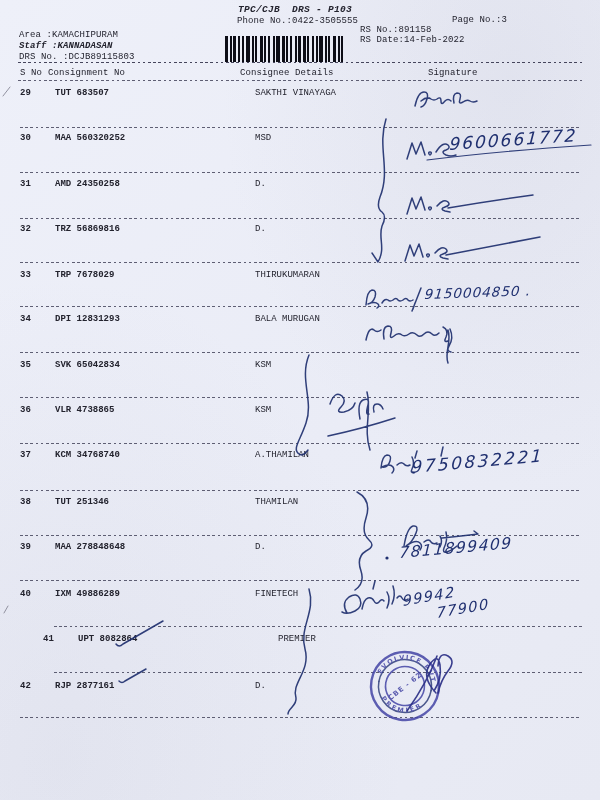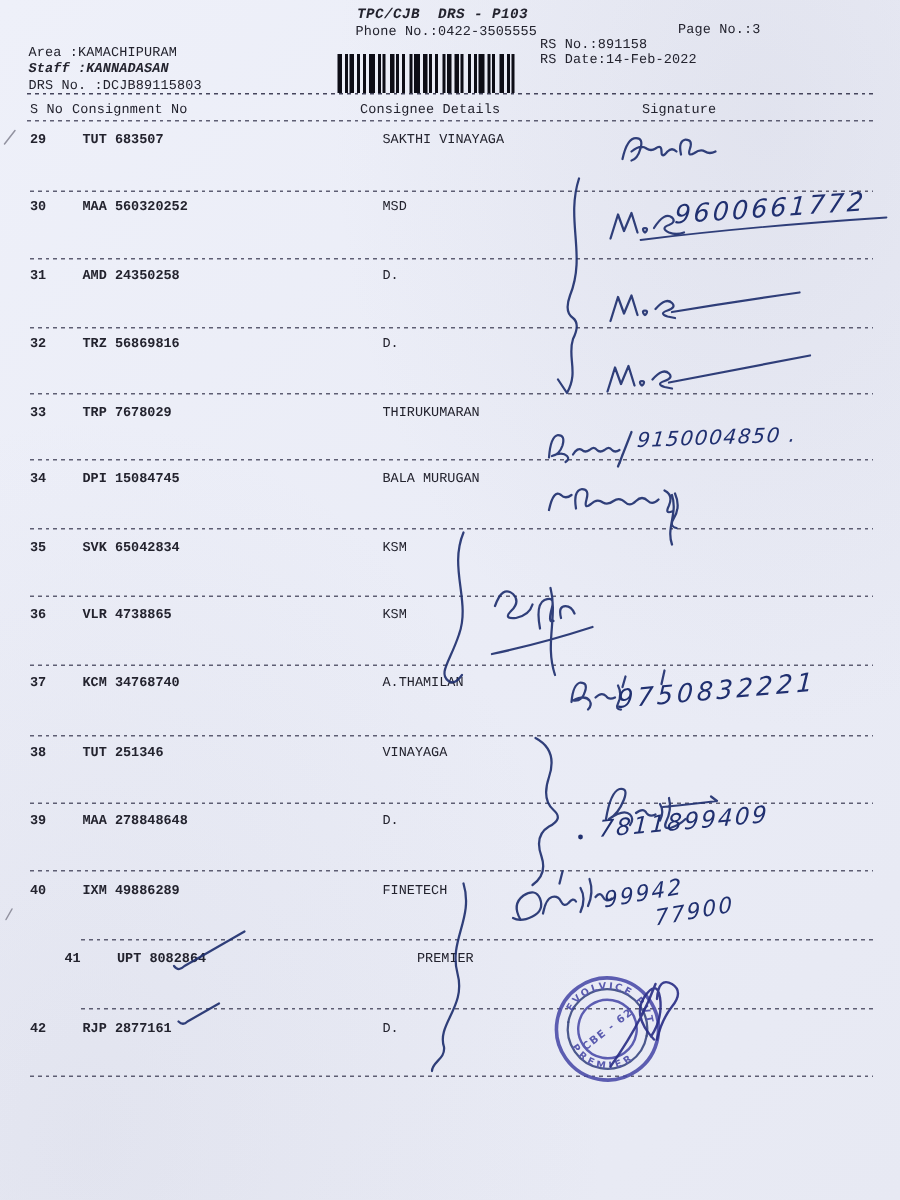--- a/index.html
+++ b/index.html
@@ -128,42 +128,42 @@
     <span class="cons">TRZ 56869816</span>
     <span class="cnee">D.</span>
   </div>
       <div class="row" style="top: 270px;">
     <span class="sno">33</span>
     <span class="cons">TRP 7678029</span>
     <span class="cnee">THIRUKUMARAN</span>
   </div>
       <div class="row" style="top: 314px;">
     <span class="sno">34</span>
-    <span class="cons">DPI 15084745</span>
+    <span class="cons">DPI 12831293</span>
     <span class="cnee">BALA MURUGAN</span>
   </div>
       <div class="row" style="top: 360px; padding-left: 36px;">
     <span class="sno">35</span>
     <span class="cons">SVK 65042834</span>
     <span class="cnee">KSM</span>
   </div>
       <div class="row" style="top: 405px;">
     <span class="sno">36</span>
     <span class="cons">VLR 4738865</span>
     <span class="cnee">KSM</span>
   </div>
       <div class="row" style="top: 450px;">
     <span class="sno">37</span>
     <span class="cons">KCM 34768740</span>
     <span class="cnee">A.THAMILAN</span>
   </div>
       <div class="row" style="top: 497px;">
     <span class="sno">38</span>
     <span class="cons">TUT 251346</span>
-    <span class="cnee">VINAYAGA</span>
+    <span class="cnee">THAMILAN</span>
   </div>
       <div class="row" style="top: 542px;">
     <span class="sno">39</span>
     <span class="cons">MAA 278848648</span>
     <span class="cnee">D.</span>
   </div>
       <div class="row" style="top: 589px;">
     <span class="sno">40</span>
     <span class="cons">IXM 49886289</span>
     <span class="cnee">FINETECH</span>

